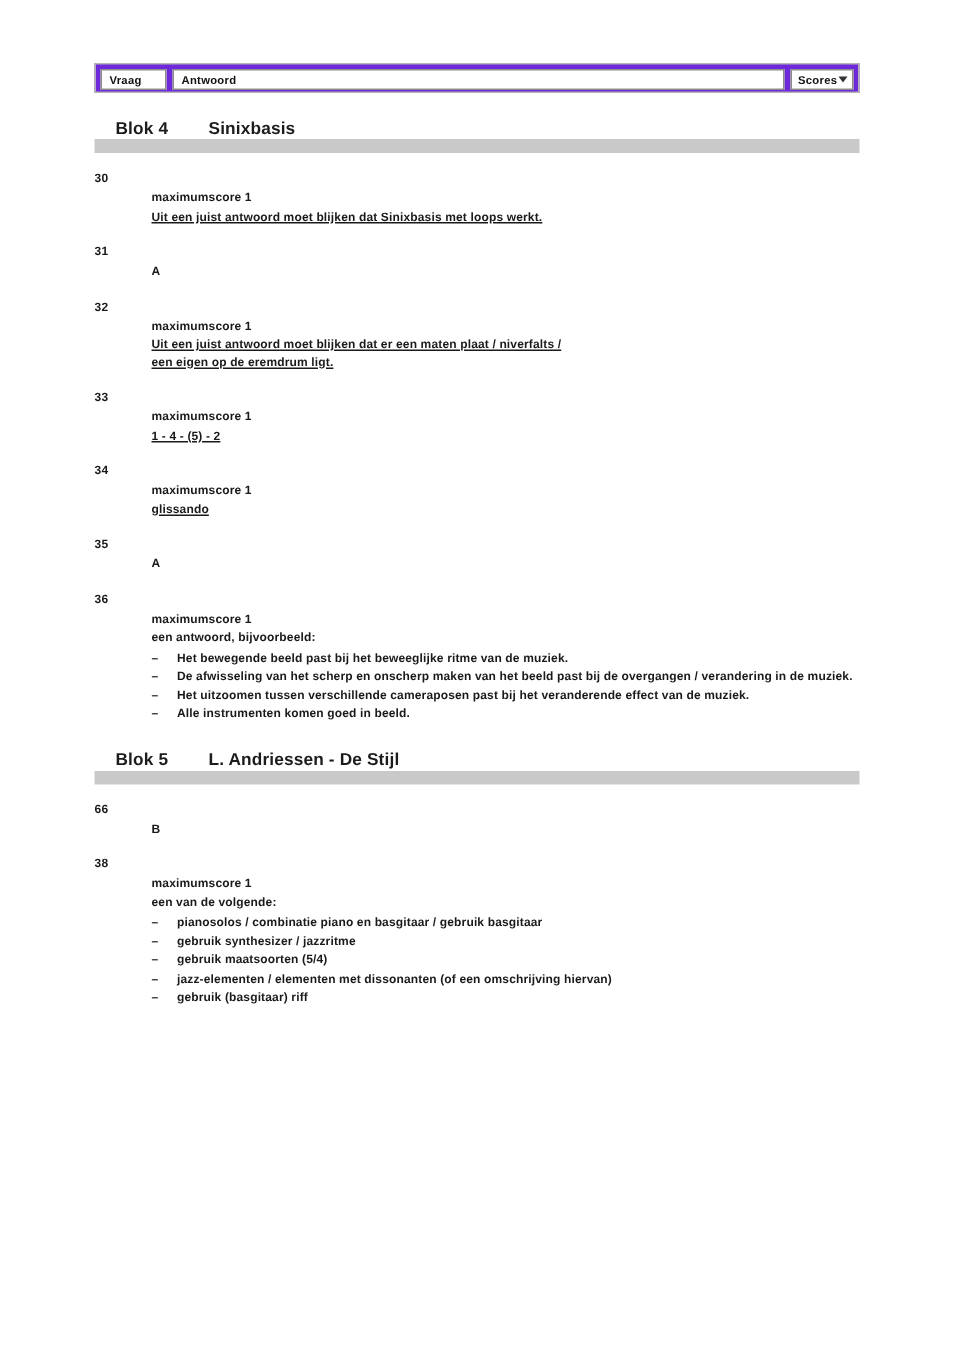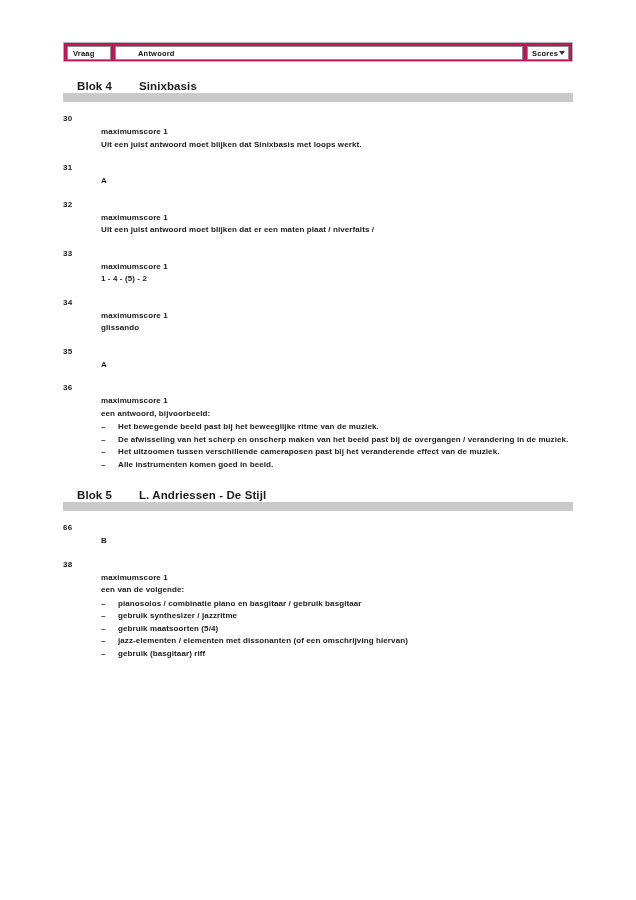--- a/index.html
+++ b/index.html
@@ -25,21 +25,21 @@
     left: 63px;
     top: 42px;
     width: 510px;
   }
 
   
   .table-header {
     display: flex;
     align-items: stretch;
     border: 1px solid #b3b3b3;
-    background: #be185d;
+    background: #6d28d9;
     padding: 3px;
     box-sizing: border-box;
     height: 20px;
   }
   .th {
     background: #ffffff;
     border: 1px solid #8c8c8c;
     font-size: 7.5px;
     font-weight: bold;
     letter-spacing: 0.2px;
@@ -49,21 +49,21 @@
     box-sizing: border-box;
     height: 14px;
   }
   .th-vraag {
     width: 44px;
     padding-left: 5px;
     margin-right: 4px;
   }
   .th-antwoord {
     flex: 1 1 auto;
-    padding-left: 22px;
+    padding-left: 5px;
     margin-right: 4px;
   }
   .th-scores {
     width: 42px;
     padding-left: 4px;
     position: relative;
   }
   .th-scores .sort-caret {
     position: absolute;
     right: 3px;
@@ -127,20 +127,21 @@
     margin-top: 12px;
   }
   .score-label {
     font-weight: bold;
     letter-spacing: 0.1px;
     margin-bottom: 1px;
   }
   .answer-line {
     font-weight: bold;
     letter-spacing: 0.1px;
+    text-decoration: underline;
   }
   .answer-plain {
     font-weight: bold;
     letter-spacing: 0.1px;
   }
   .intro-line {
     font-weight: bold;
     letter-spacing: 0.1px;
     margin-bottom: 2px;
   }
@@ -234,20 +235,21 @@
         <div class="qbody">
           <div class="answer-plain">A</div>
         </div>
       </div>
 
       <div class="qrow">
         <div class="qnum">32</div>
         <div class="qbody">
           <div class="score-label">maximumscore 1</div>
           <div class="answer-line">Uit een juist antwoord moet blijken dat er een maten plaat / niverfalts /</div>
+          <div class="answer-line">een eigen op de eremdrum ligt.</div>
         </div>
       </div>
 
       <div class="qrow">
         <div class="qnum">33</div>
         <div class="qbody">
           <div class="score-label">maximumscore 1</div>
           <div class="answer-line">1 - 4 - (5) - 2</div>
         </div>
       </div>

